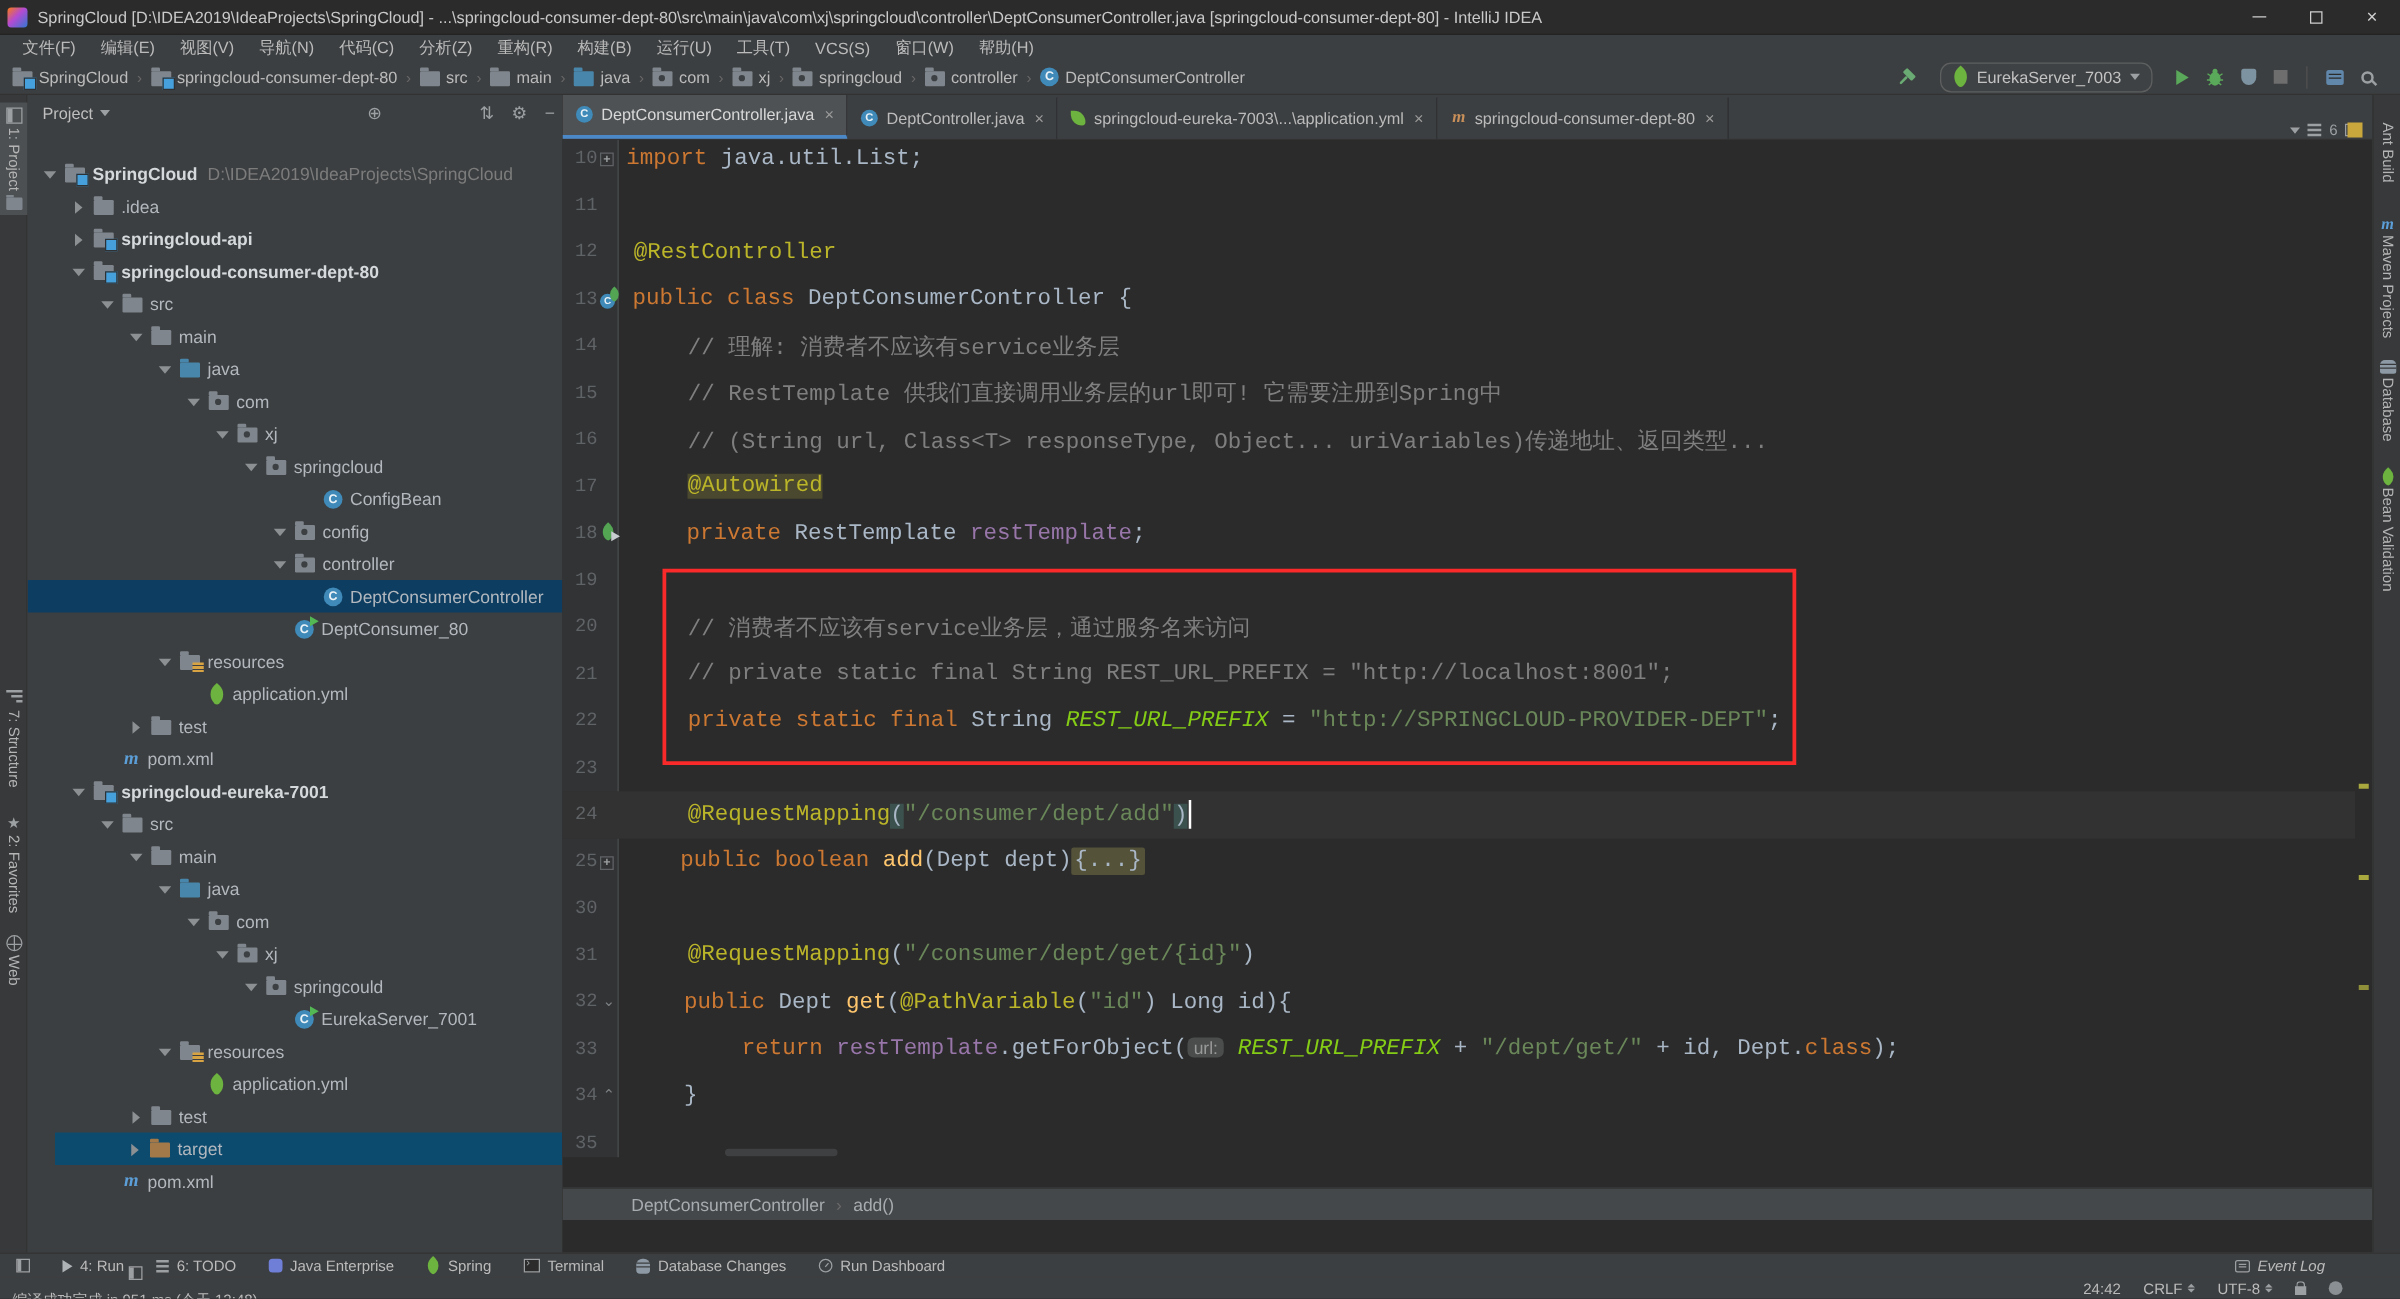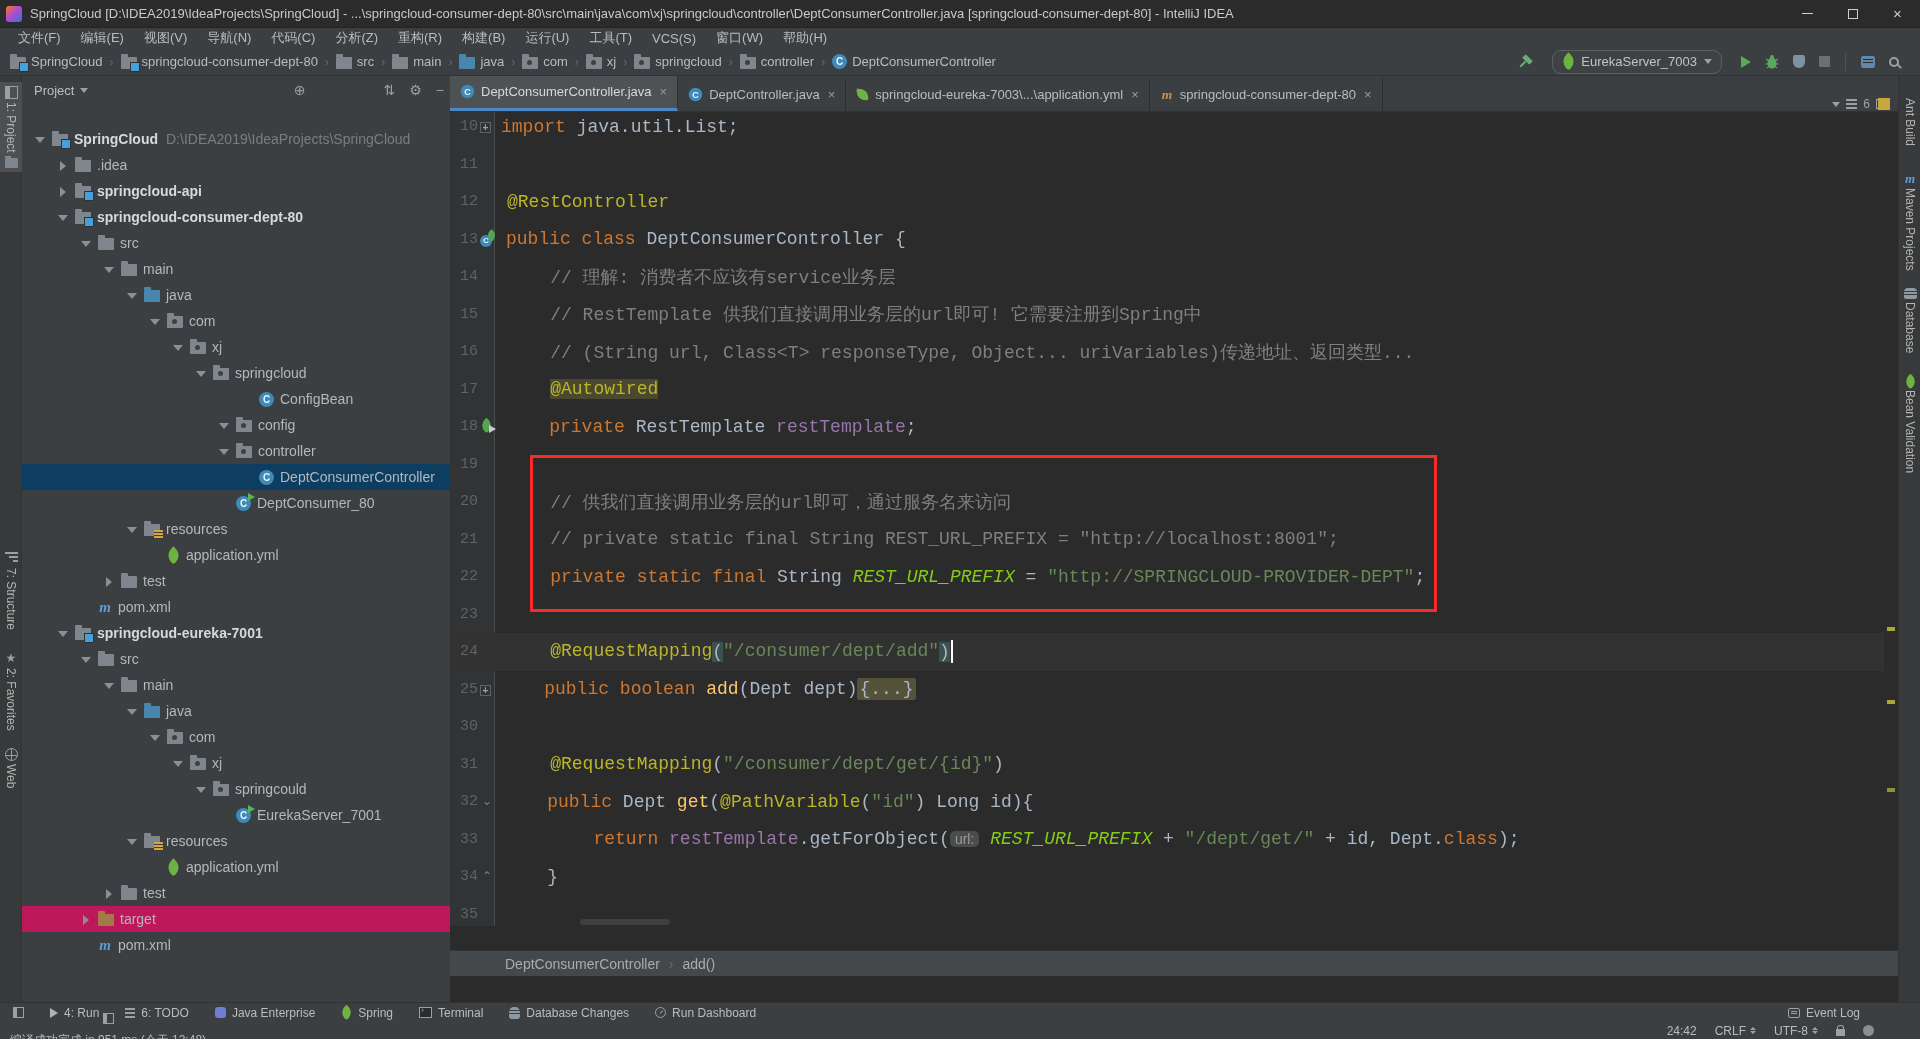--- a/index.html
+++ b/index.html
@@ -72,21 +72,21 @@
   .project { width:428px; background:#3c3f41; position:relative; flex:none; overflow:hidden; }
   .proj-header { height:28px; display:flex; align-items:center; padding:0 6px 0 12px; }
   .proj-header .ptitle { font-size:13px; color:#bfbfbf; }
   .ph-caret { margin-left:6px; }
   .ph-ic { color:#9da0a2; font-size:14px; line-height:1; margin-left:14px; }
   .ph-locate { margin-left:auto; margin-right:64px; }
   .tree { position:absolute; left:0; right:0; top:28px; bottom:0; padding-top:22px; overflow:hidden; }
   .trow { position:relative; height:26px; display:flex; align-items:center; font-size:14px; color:#b2b8be; white-space:nowrap; }
   .trow.bold .tlabel { font-weight:bold; color:#d6d9dc; }
   .trow.selected { background:#0d3d61; }
-  .trow.hovered { background:#be185d; }
+  .trow.hovered { background:#0c4a6e;margin-left:22px; }
   .tarrow { width:9px; height:9px; display:inline-block; flex:none; position:relative; }
   .tarrow.open::after { content:''; position:absolute; left:0; top:2px; border-left:5px solid transparent; border-right:5px solid transparent; border-top:6px solid #8c9093; }
   .tarrow.closed::after { content:''; position:absolute; left:2px; top:0; border-top:5px solid transparent; border-bottom:5px solid transparent; border-left:6px solid #8c9093; }
   .tlabel { margin-left:6px; }
   .tsuffix { color:#7c7c7c; margin-left:8px; font-weight:normal; }
   .trow .ic { margin-left:8px; }
   
   .ic { display:inline-block; position:relative; flex:none; }
   .ic-folder,.ic-module,.ic-package,.ic-folder-src,.ic-folder-res,.ic-folder-excluded {
     width:16px; height:12px; background:#7f868d; border-radius:1px; margin-top:2px; }
@@ -157,21 +157,21 @@
   .corner-square { position:absolute; width:12px; height:12px; background:#c9a73c; z-index:8; }
   .ecrumbs { position:absolute; left:0; right:0; bottom:26px; height:26px; background:#45484a;
     display:flex; align-items:center; padding-left:55px; font-size:14px; color:#a7acb0; border-top:1px solid #323232; }
   .ecrumbs .sep { color:#6a6a6a; margin:0 9px; }
   .efiller { position:absolute; left:0; right:0; bottom:0; height:26px; background:#2b2b2b; }
   .hscroll { position:absolute; left:130px; bottom:1px; width:90px; height:6px; background:#4c4f51; border-radius:3px; opacity:.6; }
   
   .btoolbar { position:absolute; left:0; top:1002px; width:1920px; height:20px; background:#3c3f41;
     border-top:1px solid #323232; display:flex; align-items:center; font-size:12px; color:#bbbbbb; }
   .bt-item { display:flex; align-items:center; gap:6px; margin:0 13px; white-space:nowrap; }
-  .bt-right { margin-left:auto; margin-right:60px; }
+  .bt-right { margin-left:auto; margin-right:60px;font-style:italic; }
   .bi { display:inline-block; position:relative; flex:none; }
   .bi-restore { width:11px; height:11px; border:1px solid #9da0a2; }
   .bi-restore::after { content:''; position:absolute; left:0; top:0; bottom:0; width:3px; background:#9da0a2; }
   .bi-run { width:0; height:0; border-top:5px solid transparent; border-bottom:5px solid transparent; border-left:8px solid #aeb3b6; }
   .bi-todo { display:inline-flex; flex-direction:column; gap:2px; }
   .bi-todo i { width:10px; height:2px; background:#9da0a2; display:block; }
   .bi-jee { width:11px; height:11px; border-radius:3px; background:#6f7fd8; }
   .bi-spring { width:11px; height:11px; background:#6db33f; border-radius:0 100% 30% 100%; transform:rotate(45deg); }
   .bi-terminal { width:13px; height:11px; border:1px solid #9da0a2; background:#2b2b2b; }
   .bi-terminal::after { content:'›'; position:absolute; left:1px; top:-3px; color:#9da0a2; font-size:9px; }
@@ -610,21 +610,21 @@
             <div class="cline"><span class="lnum">10</span><span class="gslot g-fold-plus"></span><span class="ctext"><span class="c-kw">import </span><span class="c-plain">java.util.List;</span></span></div>
             <div class="cline"><span class="lnum">11</span><span class="gslot"></span><span class="ctext"></span></div>
             <div class="cline"><span class="lnum">12</span><span class="gslot"></span><span class="ctext"><span class="c-ann">@RestController</span></span></div>
             <div class="cline"><span class="lnum">13</span><span class="gslot g-bean"></span><span class="ctext"><span class="c-kw">public class </span><span class="c-plain">DeptConsumerController {</span></span></div>
             <div class="cline"><span class="lnum">14</span><span class="gslot"></span><span class="ctext"><span class="c-com">    // 理解: 消费者不应该有service业务层</span></span></div>
             <div class="cline"><span class="lnum">15</span><span class="gslot"></span><span class="ctext"><span class="c-com">    // RestTemplate 供我们直接调用业务层的url即可! 它需要注册到Spring中</span></span></div>
             <div class="cline"><span class="lnum">16</span><span class="gslot"></span><span class="ctext"><span class="c-com">    // (String url, Class&lt;T&gt; responseType, Object... uriVariables)传递地址、返回类型...</span></span></div>
             <div class="cline"><span class="lnum">17</span><span class="gslot"></span><span class="ctext"><span class="c-plain">    </span><span class="c-ann h-anno">@Autowired</span></span></div>
             <div class="cline"><span class="lnum">18</span><span class="gslot g-autowire"></span><span class="ctext"><span class="c-plain">    </span><span class="c-kw">private </span><span class="c-plain">RestTemplate </span><span class="c-field">restTemplate</span><span class="c-plain">;</span></span></div>
             <div class="cline"><span class="lnum">19</span><span class="gslot"></span><span class="ctext"></span></div>
-            <div class="cline"><span class="lnum">20</span><span class="gslot"></span><span class="ctext"><span class="c-com">    // 供我们直接调用业务层的url即可，通过服务名来访问</span></span></div>
+            <div class="cline"><span class="lnum">20</span><span class="gslot"></span><span class="ctext"><span class="c-com">    // 消费者不应该有service业务层，通过服务名来访问</span></span></div>
             <div class="cline"><span class="lnum">21</span><span class="gslot"></span><span class="ctext"><span class="c-com">    // private static final String REST_URL_PREFIX = "http://localhost:8001";</span></span></div>
             <div class="cline"><span class="lnum">22</span><span class="gslot"></span><span class="ctext"><span class="c-plain">    </span><span class="c-kw">private static final </span><span class="c-plain">String </span><span class="c-const">REST_URL_PREFIX</span><span class="c-plain"> = </span><span class="c-str">"http://SPRINGCLOUD-PROVIDER-DEPT"</span><span class="c-plain">;</span></span></div>
             <div class="cline"><span class="lnum">23</span><span class="gslot"></span><span class="ctext"></span></div>
             <div class="cline current"><span class="lnum">24</span><span class="gslot"></span><span class="ctext"><span class="c-plain">    </span><span class="c-ann">@RequestMapping</span><span class="c-plain h-paren">(</span><span class="c-str">"/consumer/dept/add"</span><span class="c-plain h-paren">)</span><span class="caret-bar"></span></span></div>
             <div class="cline"><span class="lnum">25</span><span class="gslot g-fold-plus"></span><span class="ctext"><span class="c-plain">    </span><span class="c-kw">public boolean </span><span class="c-meth">add</span><span class="c-plain">(Dept dept)</span><span class="c-folded">{...}</span></span></div>
             <div class="cline"><span class="lnum">30</span><span class="gslot"></span><span class="ctext"></span></div>
             <div class="cline"><span class="lnum">31</span><span class="gslot"></span><span class="ctext"><span class="c-plain">    </span><span class="c-ann">@R​equestMapping</span><span class="c-plain">(</span><span class="c-str">"/consumer/dept/get/{id}"</span><span class="c-plain">)</span></span></div>
             <div class="cline"><span class="lnum">32</span><span class="gslot g-fold-down"></span><span class="ctext"><span class="c-plain">    </span><span class="c-kw">public </span><span class="c-plain">Dept </span><span class="c-meth">get</span><span class="c-plain">(</span><span class="c-ann">@PathVariable</span><span class="c-plain">(</span><span class="c-str">"id"</span><span class="c-plain">) </span><span class="c-plain">Long id){</span></span></div>
             <div class="cline"><span class="lnum">33</span><span class="gslot"></span><span class="ctext"><span class="c-plain">        </span><span class="c-kw">return </span><span class="c-field">restTemplate</span><span class="c-plain">.getForObject(</span><span class="c-hint">url:</span><span class="c-plain"> </span><span class="c-const">REST_URL_PREFIX</span><span class="c-plain"> + </span><span class="c-str">"/dept/get/"</span><span class="c-plain"> + id, Dept.</span><span class="c-kw">class</span><span class="c-plain">);</span></span></div>
             <div class="cline"><span class="lnum">34</span><span class="gslot g-fold-up"></span><span class="ctext"><span class="c-plain">    }</span></span></div>

